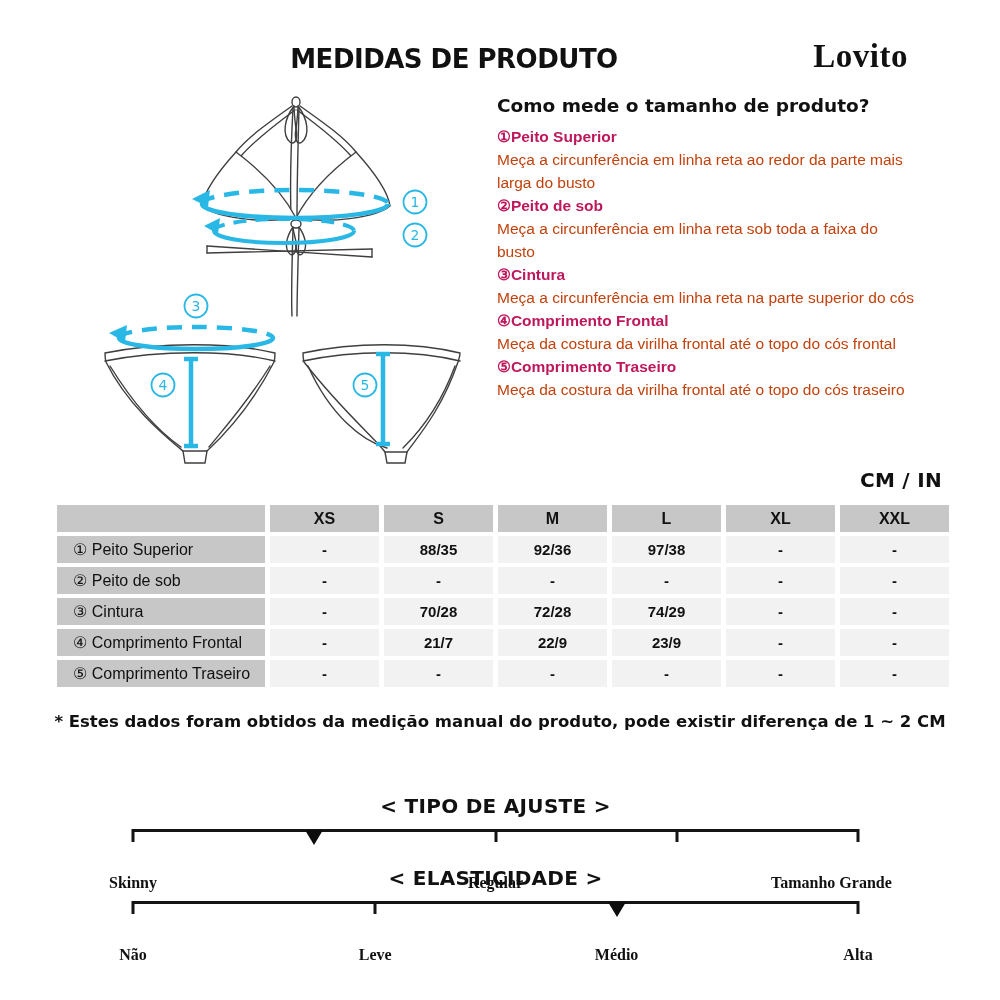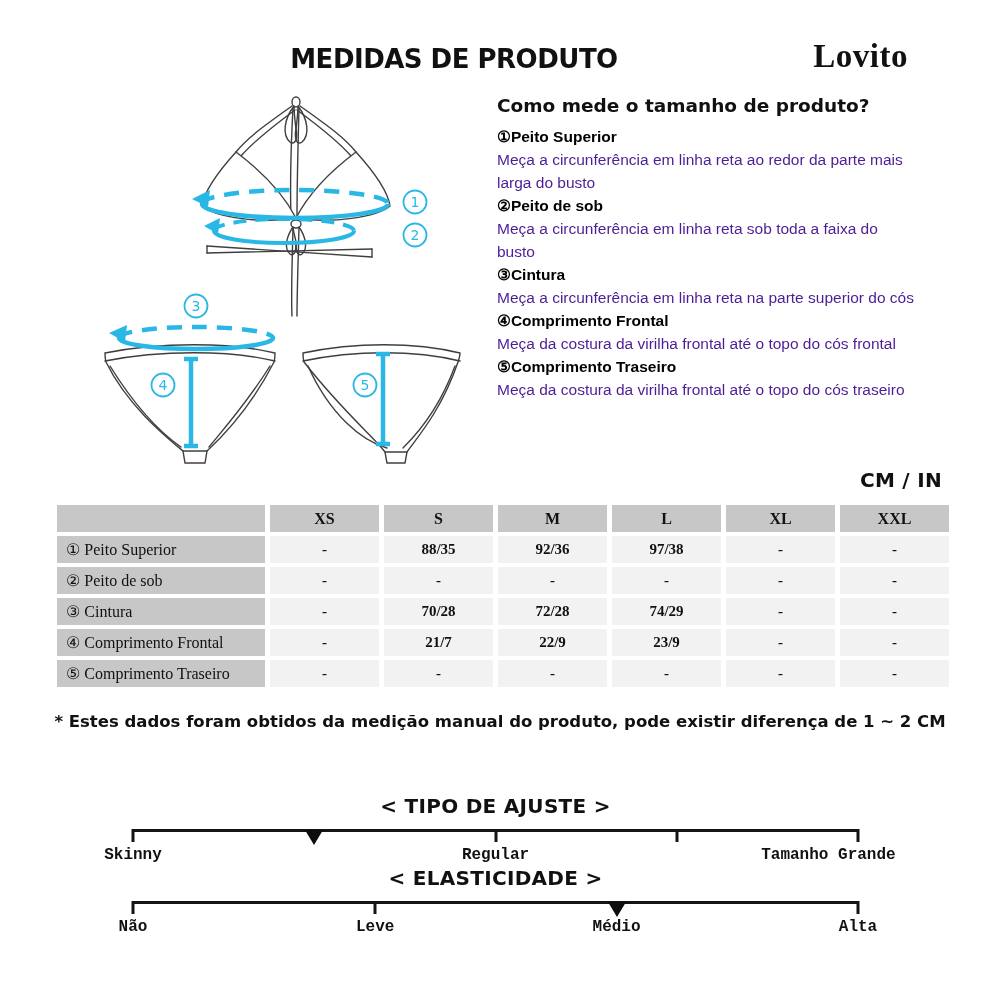--- a/index.html
+++ b/index.html
@@ -8,48 +8,48 @@
 
   .page-title { position:absolute; top:44px; left:0; width:908px; text-align:center;
     font-family:"DejaVu Sans", sans-serif; font-weight:800; font-size:26px; letter-spacing:-0.5px; }
   .brand { position:absolute; top:38px; right:92px; font-family:Liberation Serif, serif;
     font-weight:800; font-size:33px; letter-spacing:0.5px; }
 
   .diagram { position:absolute; left:100px; top:85px; }
 
   .guide { position:absolute; left:497px; top:95px; width:446px; }
   .guide-heading { font-family:"DejaVu Sans", sans-serif; font-weight:700; font-size:18.5px; margin-bottom:9px; }
-  .g-label { font-size:15.5px; font-weight:700; line-height:23px; color:#000000; }
-  .g-desc { font-size:15.5px; color:#4c1d95; line-height:23px; width:423px; }
+  .g-label { font-size:15.5px; font-weight:700; line-height:23px; color:#be185d; }
+  .g-desc { font-size:15.5px; color:#c2410c; line-height:23px; width:423px; }
 
   .unit-label { position:absolute; top:468px; right:58px; font-weight:700; font-size:20px;
     font-family:"DejaVu Sans", sans-serif; letter-spacing:0.3px; }
 
   .size-table { position:absolute; left:57px; top:505px; display:grid;
-    grid-template-columns:208px repeat(6,109px); gap:4px 5px;font-family:Liberation Serif, serif; }
+    grid-template-columns:208px repeat(6,109px); gap:4px 5px; }
   .cell { height:27px; background:#f2f2f2; display:flex; align-items:center; justify-content:center;
     font-size:15px; font-weight:700; }
   .cell.head { background:#c7c7c7; font-size:16px; }
-  .cell.rowlabel { background:#c7c7c7; justify-content:flex-start; padding-left:9px;
+  .cell.rowlabel { background:#c7c7c7; justify-content:flex-start; padding-left:16px;
     font-weight:400; font-size:16px; white-space:nowrap; }
 
   .footnote { position:absolute; top:712px; left:0; width:1000px; text-align:center;
     font-family:"DejaVu Sans", sans-serif; font-weight:700; font-size:16.5px; }
 
   .scale { position:absolute; left:133px; width:725px; }
   .scale-1 { top:794px; } .scale-2 { top:866px; }
   .scale-title { text-align:center; font-family:"DejaVu Sans", sans-serif; font-weight:800;
     font-size:20px; letter-spacing:0.3px; height:22px; }
   .scale-line { position:relative; margin-top:13px; height:3px; background:#141414; }
   .tick { position:absolute; top:0; width:3px; height:13px; background:#141414; transform:translateX(-50%); }
   .marker { position:absolute; top:1px; width:0; height:0; border-left:9px solid transparent;
     border-right:9px solid transparent; border-top:15px solid #0d0d0d; transform:translateX(-50%); }
   .scale-labels { position:relative; margin-top:14px; height:22px; }
   .scale-label { position:absolute; transform:translateX(-50%); white-space:nowrap;
-    font-family:Liberation Mono, monospace; font-weight:700; font-size:16px; }
+    font-family:Liberation Serif, serif; font-weight:700; font-size:16px;margin-top:28px; }
   .scale-label.edge-right { transform:translateX(-72%); }
 </style>
 </head>
 <body>
 
 <div class="stage">
 
   <div class="page-title">MEDIDAS DE PRODUTO</div>
   <div class="brand">Lovito</div>
 

